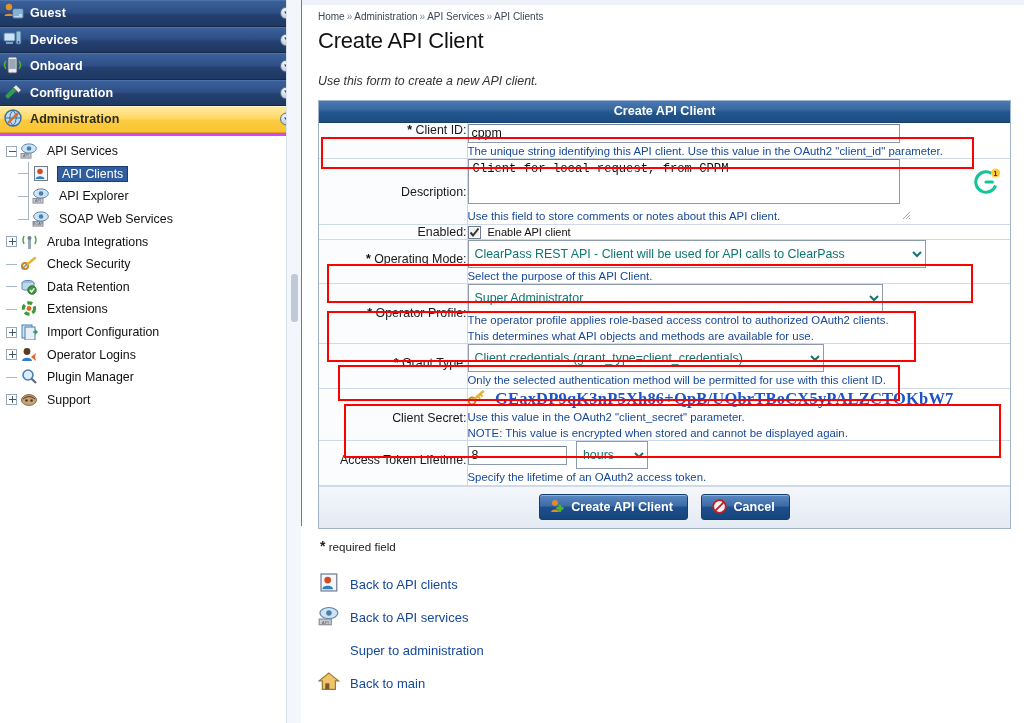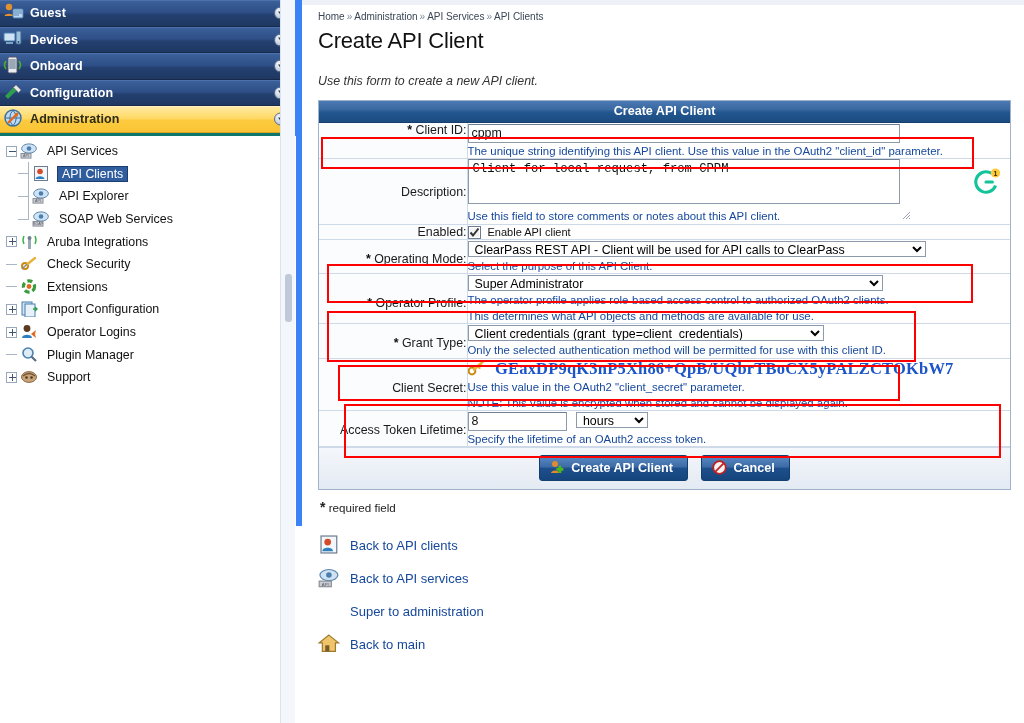--- a/index.html
+++ b/index.html
@@ -8,23 +8,23 @@
     width: 1024px; height: 723px;
     font-family: "Liberation Sans", sans-serif;
     background: #ffffff;
     overflow: hidden;
   }
   #app { position: relative; width: 1024px; height: 723px; display: flex; background:#fff; }
 
   
   #sidebar {
     width: 302px; height: 526px;
-    background: #0f766e;
+    background: #d946ef;
     position: relative;
-    border-right: 7px solid #3b82f6;
+    border-right: 1px solid #3b82f6;
     flex: 0 0 302px;
   }
   .nav-group {
     height: 26.5px;
     display: flex; align-items: center;
     background: linear-gradient(to bottom, #3c6099 0%, #2e4f88 45%, #24406f 55%, #1e3862 100%);
     border-bottom: 1px solid #16294a;
     border-top: 1px solid #4c72ae;
     position: relative;
     cursor: pointer;
@@ -148,22 +148,22 @@
     outline: none;
   }
   textarea.ta {
     font-family: "Liberation Mono", monospace;
     font-size: 12.2px; padding: 2px 4px; resize: none;
     border: 1px solid #8d9aac; border-top-color:#6f7f93; background: #fff; color: #111;
     width: 432px; height: 45px; outline: none; overflow:hidden;
   }
   select.sel {
     font-family: "Liberation Sans", sans-serif;
-    font-size: 12.4px; height: 16px; padding: 0 2px;
-    border: 1px solid #8d9aac; background: #fff; color:#000000;
+    font-size: 12.4px; height: 28px; padding: 0 2px;
+    border: 1px solid #8d9aac; background: #fff; color:#0f766e;
   }
   .chk-wrap { display:flex; align-items:center; gap:7px; font-size:11px; color:#111; padding-top:1px;}
   .chkbox {
     width: 13px; height: 13px; border: 1px solid #6d7c90; background: #f2f2f2;
     display:flex;align-items:center;justify-content:center;
     box-shadow: inset 0 0 0 1px #fff;
   }
   .chkbox svg { display:block; }
 
   
@@ -335,20 +335,30 @@
           <span class="tr-label">Aruba Integrations</span>
         </div>
         <div class="tree-row lvl1" style="position: relative;">
           <span class="tw none"></span>
           <span class="tr-icon"><svg width="19" height="17" viewBox="0 0 19 17">
               <circle cx="5" cy="11" r="3" fill="none" stroke="#c98b12" stroke-width="2"></circle>
               <path d="M7 9.5 L15 3" stroke="#e8b33a" stroke-width="2.4" stroke-linecap="round"></path>
               <path d="M2 14 L7 9" stroke="#888" stroke-width="1.4"></path>
             </svg></span>
           <span class="tr-label">Check Security</span>
+        </div>
+        <div class="tree-row lvl1" style="position: relative;">
+          <span class="tw none"></span>
+          <span class="tr-icon"><svg width="19" height="17" viewBox="0 0 19 17">
+              <ellipse cx="8" cy="5" rx="6" ry="2.6" fill="#9fbdd6" stroke="#5b87ad"></ellipse>
+              <path d="M2 5v6c0 1.5 12 1.5 12 0V5" fill="#bcd8ef" stroke="#5b87ad"></path>
+              <circle cx="12" cy="12" r="4.2" fill="#3a9c3a" stroke="#2a6f2a"></circle>
+              <path d="M10 12 l1.6 1.8 L14.4 10.4" stroke="#fff" stroke-width="1.4" fill="none"></path>
+            </svg></span>
+          <span class="tr-label">Data Retention</span>
         </div>
         <div class="tree-row lvl1" style="position: relative;">
           <span class="tw none"></span>
           <span class="tr-icon"><svg width="19" height="17" viewBox="0 0 19 17">
               <circle cx="9" cy="8.5" r="5.6" fill="none" stroke="#3a9c3a" stroke-width="3.2" stroke-dasharray="5 3"></circle>
               <circle cx="9" cy="8.5" r="2.4" fill="#e2671f"></circle>
             </svg></span>
           <span class="tr-label">Extensions</span>
         </div>
         <div class="tree-row lvl1" style="position: relative;">

